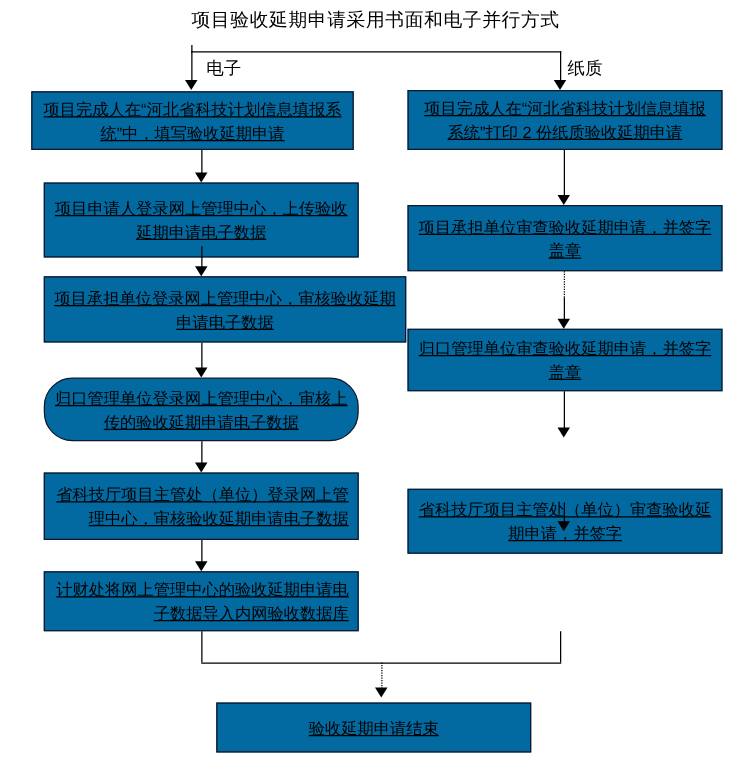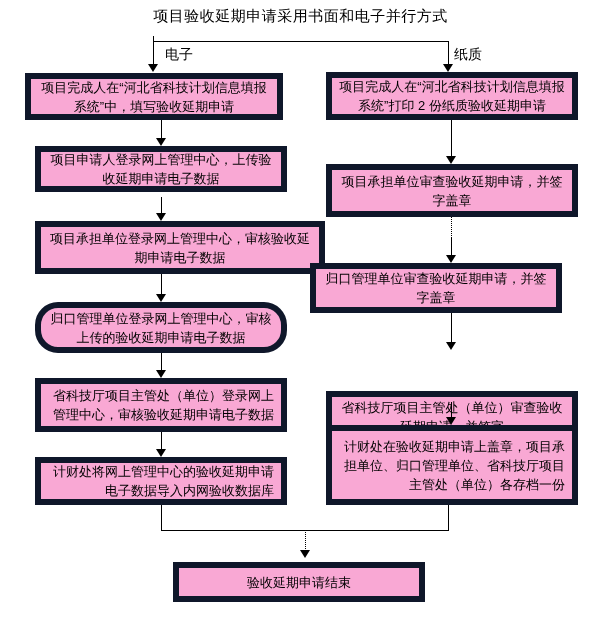--- a/index.html
+++ b/index.html
@@ -16,30 +16,31 @@
   .title {
     position:absolute;
     left:0; top:7px;
     width:601px;
     text-align:center;
     font-size:15px;
     letter-spacing:0.5px;
   }
   .bx {
     position:absolute;
-    border:6px solid #0f172a;
-    background:#f9a8d4;
+    border:1px solid #0f172a;
+    background:#0369a1;
     box-sizing:border-box;
     display:flex;
     align-items:center;
     justify-content:center;
     text-align:center;
     font-size:13px;
     line-height:19px;
     padding:2px 7px;
+    text-decoration:underline;
   }
   .bx.left-al {
     text-align:right;
     justify-content:flex-start;
   }
   .vline { position:absolute; width:1px; background:#000000; }
   .vline.dotted { width:0; background:none; border-left:1px dotted #000000; }
   .hline { position:absolute; height:1px; background:#000000; }
   .ahead {
     position:absolute;
@@ -62,21 +63,21 @@
 
   <div class="vline" style="left:153px; top:41px; height:24px;"></div>
   <div class="ahead" style="left:148px; top:64px;"></div>
   <div class="blabel" style="left:165px; top:46px;">电子</div>
 
   <div class="vline" style="left:448px; top:41px; height:24px;"></div>
   <div class="ahead" style="left:443px; top:64px;"></div>
   <div class="blabel" style="left:454px; top:46px;">纸质</div>
 
   <div class="bx" style="left:25px; top:73px; width:258px; height:47px;">项目完成人在“河北省科技计划信息填报系统”中，填写验收延期申请</div>
-  <div class="bx" style="left:35px; top:146px; width:252px; height:46px;">项目申请人登录网上管理中心，上传验收延期申请电子数据</div>
+  <div class="bx" style="left:35px; top:146px; width:252px; height:60px;">项目申请人登录网上管理中心，上传验收延期申请电子数据</div>
   <div class="bx" style="left:35px; top:221px; width:290px; height:53px;">项目承担单位登录网上管理中心，审核验收延期申请电子数据</div>
   <div class="bx" style="left:35px; top:302px; width:252px; height:51px;border-radius:23px;">归口管理单位登录网上管理中心，审核上传的验收延期申请电子数据</div>
   <div class="bx left-al" style="left:35px; top:378px; width:252px; height:54px;">省科技厅项目主管处（单位）登录网上管理中心，审核验收延期申请电子数据</div>
   <div class="bx left-al" style="left:35px; top:457px; width:252px; height:48px;">计财处将网上管理中心的验收延期申请电子数据导入内网验收数据库</div>
 
   <div class="vline" style="left:161px; top:120px; height:19px;"></div>
   <div class="ahead" style="left:156px; top:138px;"></div>
 
   <div class="vline" style="left:161px; top:197px; height:17px;"></div>
   <div class="ahead" style="left:156px; top:213px;"></div>
@@ -85,23 +86,22 @@
   <div class="ahead" style="left:156px; top:294px;"></div>
 
   <div class="vline" style="left:161px; top:353px; height:18px;"></div>
   <div class="ahead" style="left:156px; top:370px;"></div>
 
   <div class="vline" style="left:161px; top:432px; height:18px;"></div>
   <div class="ahead" style="left:156px; top:449px;"></div>
 
   <div class="bx" style="left:326px; top:72px; width:252px; height:48px;">项目完成人在“河北省科技计划信息填报系统”打印 2 份纸质验收延期申请</div>
   <div class="bx" style="left:326px; top:164px; width:252px; height:53px;">项目承担单位审查验收延期申请，并签字盖章</div>
-  <div class="bx" style="left:310px; top:263px; width:252px; height:50px;">归口管理单位审查验收延期申请，并签字盖章</div>
+  <div class="bx" style="left:326px; top:263px; width:252px; height:50px;">归口管理单位审查验收延期申请，并签字盖章</div>
   <div class="bx" style="left:326px; top:350px; width:252px; height:52px;margin-top:41px;">省科技厅项目主管处（单位）审查验收延期申请，并签字</div>
-  <div class="bx left-al" style="left:326px; top:425px; width:252px; height:80px;">计财处在验收延期申请上盖章，项目承担单位、归口管理单位、省科技厅项目主管处（单位）各存档一份</div>
 
   <div class="vline" style="left:451px; top:120px; height:37px;"></div>
   <div class="ahead" style="left:446px; top:156px;"></div>
 
   <div class="vline dotted" style="left:451px; top:217px; height:21px;"></div>
   <div class="vline" style="left:451px; top:238px; height:18px;"></div>
   <div class="ahead" style="left:446px; top:255px;"></div>
 
   <div class="vline" style="left:451px; top:313px; height:30px;"></div>
   <div class="ahead" style="left:446px; top:342px;"></div>

